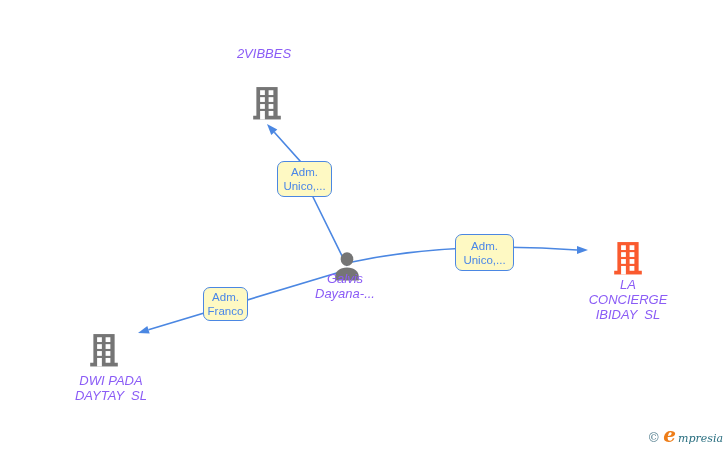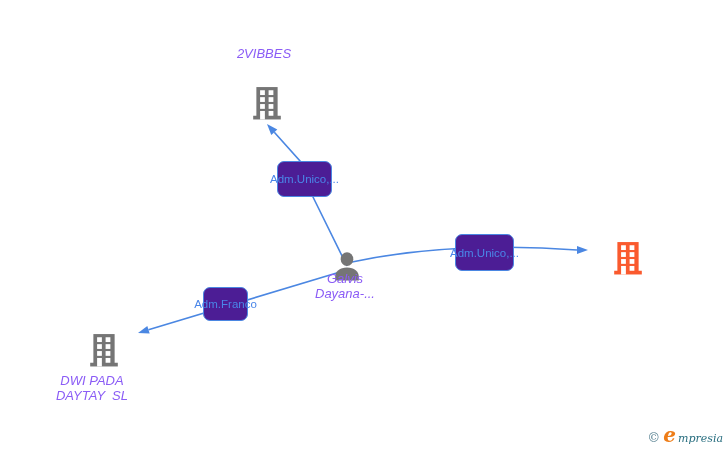--- a/index.html
+++ b/index.html
@@ -3,23 +3,23 @@
 <meta charset="utf-8">
 <style>
   html,body{margin:0;padding:0;background:#fff;}
   .canvas{
     position:relative;width:728px;height:450px;background:#ffffff;
     font-family:"Liberation Sans",sans-serif;overflow:hidden;
   }
   .edges{position:absolute;left:0;top:0;width:728px;height:450px;}
   .edge-label{
     position:absolute;box-sizing:border-box;
-    background:#4c1d95;border:1.5px solid #4b87e2;border-radius:7px;
+    background:#fef9c3;border:1.5px solid #4b87e2;border-radius:7px;
     color:#4a86e8;font-size:11.5px;line-height:14px;text-align:center;
-    display:flex;flex-direction:row;justify-content:center;align-items:center;
+    display:flex;flex-direction:column;justify-content:center;align-items:center;
     cursor:pointer;
   }
   .node-label{
     position:absolute;color:#8b5cf6;font-size:13px;line-height:15px;
     text-align:center;
     font-style:italic;
   }
   .node-line{white-space:pre;}
   .icon{position:absolute;cursor:pointer;}
   .watermark{
@@ -102,38 +102,43 @@
       <rect x="9.5" y="4" width="4.5" height="4.5"></rect>
         <rect x="17.5" y="4" width="4.5" height="4.5"></rect>
       <rect x="9.5" y="10.5" width="4.5" height="4.5"></rect>
         <rect x="17.5" y="10.5" width="4.5" height="4.5"></rect>
       <rect x="9.5" y="17" width="4.5" height="4.5"></rect>
         <rect x="17.5" y="17" width="4.5" height="4.5"></rect>
       <rect x="17.5" y="23.5" width="4.5" height="4.5"></rect>
       <rect x="9.5" y="23.5" width="4.5" height="8"></rect>
     </g>
   </svg>
+  <div class="node-label" style="left:568px;top:277px;width:120px;">
+    <div class="node-line">LA</div>
+    <div class="node-line">CONCIERGE</div>
+    <div class="node-line">IBIDAY  SL</div>
+  </div>
 
   <svg class="icon" style="left:87px;top:333px;" width="34" height="34" viewBox="0 0 32 32">
     <g fill="#757575">
       <rect x="3" y="28" width="26" height="3.5"></rect>
       <rect x="6" y="1" width="20" height="28"></rect>
     </g>
     <g fill="#ffffff">
       <rect x="9.5" y="4" width="4.5" height="4.5"></rect>
         <rect x="17.5" y="4" width="4.5" height="4.5"></rect>
       <rect x="9.5" y="10.5" width="4.5" height="4.5"></rect>
         <rect x="17.5" y="10.5" width="4.5" height="4.5"></rect>
       <rect x="9.5" y="17" width="4.5" height="4.5"></rect>
         <rect x="17.5" y="17" width="4.5" height="4.5"></rect>
       <rect x="17.5" y="23.5" width="4.5" height="4.5"></rect>
       <rect x="9.5" y="23.5" width="4.5" height="8"></rect>
     </g>
   </svg>
-  <div class="node-label" style="left:27px;top:373px;width:130px;">
+  <div class="node-label" style="left:46px;top:373px;width:130px;">
     <div class="node-line">DWI PADA</div>
     <div class="node-line">DAYTAY  SL</div>
   </div>
 
   <div class="watermark">
     <span class="copy">©</span>
     <span class="brand-e">e</span>
     <span class="brand-rest">mpresia</span>
   </div>
 

